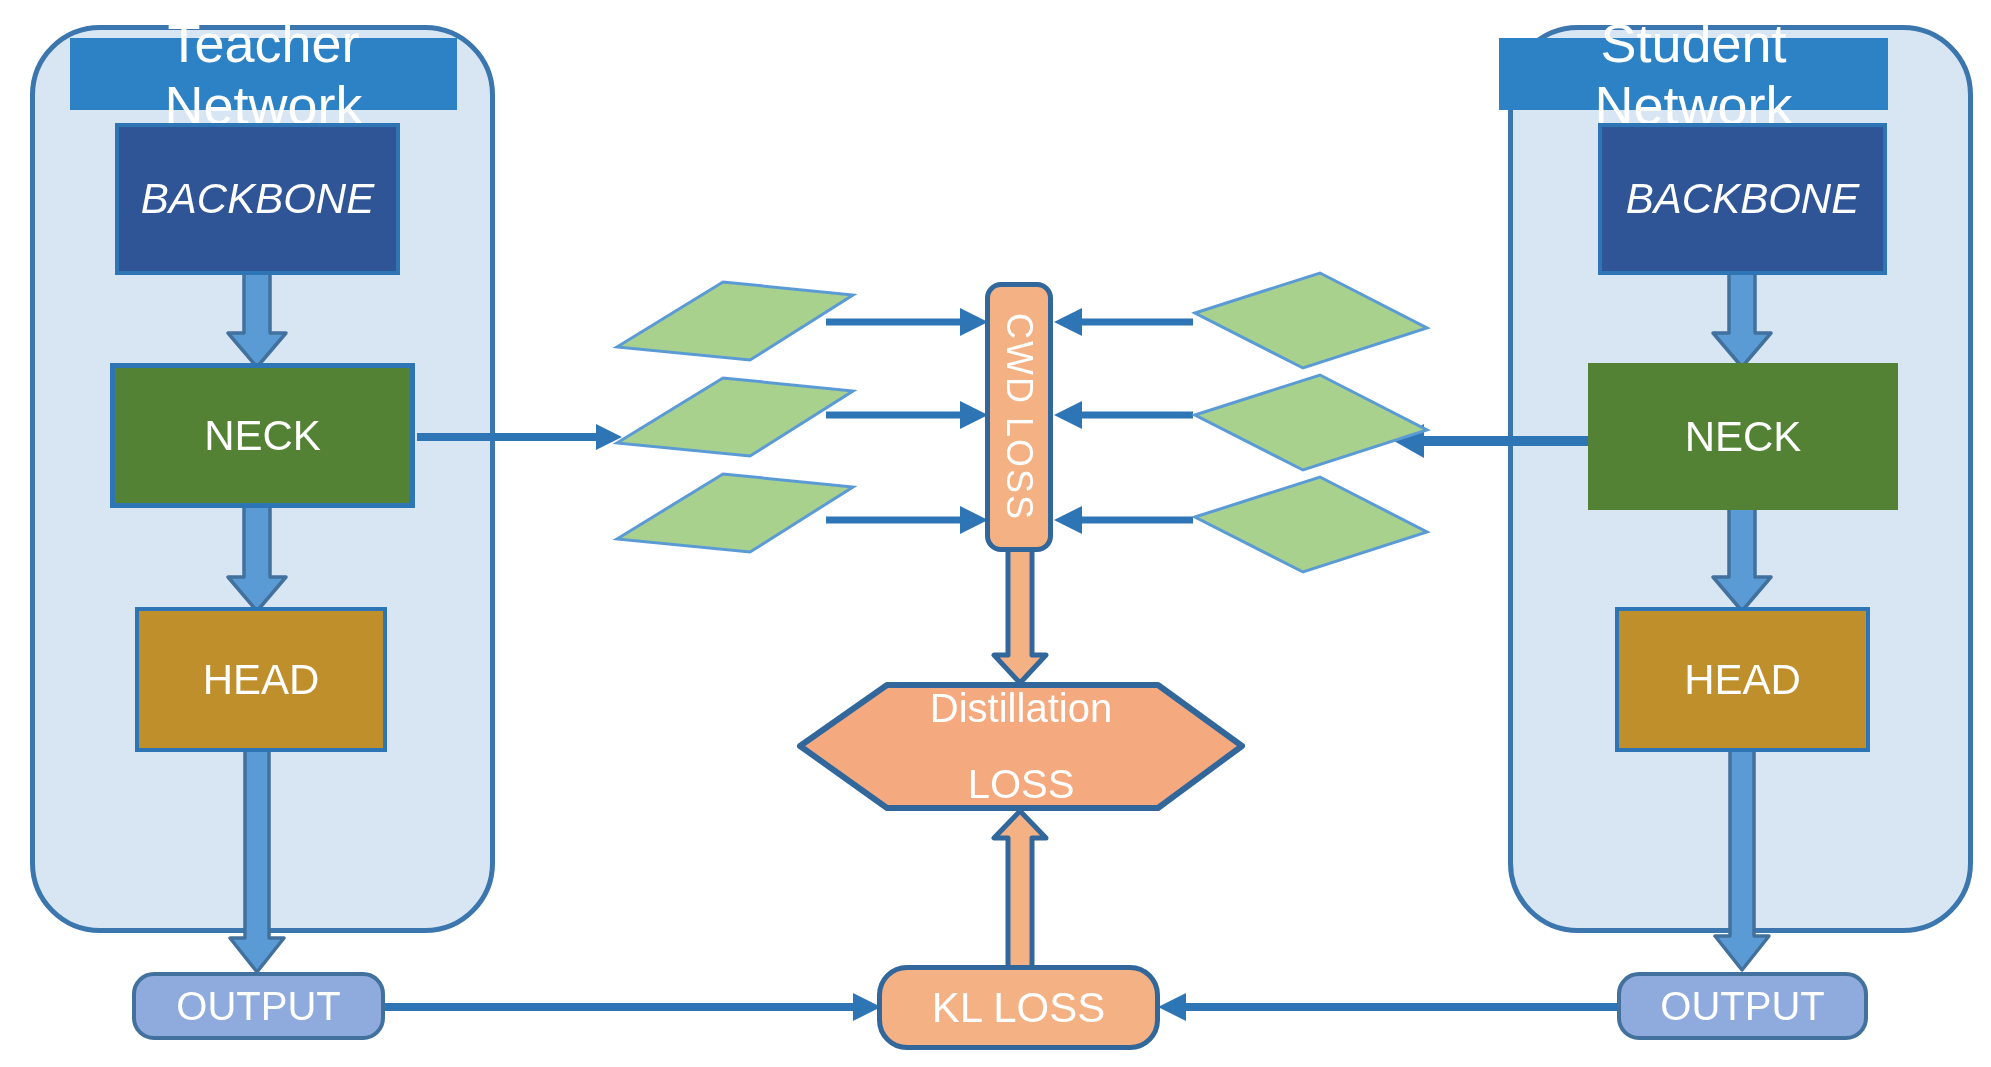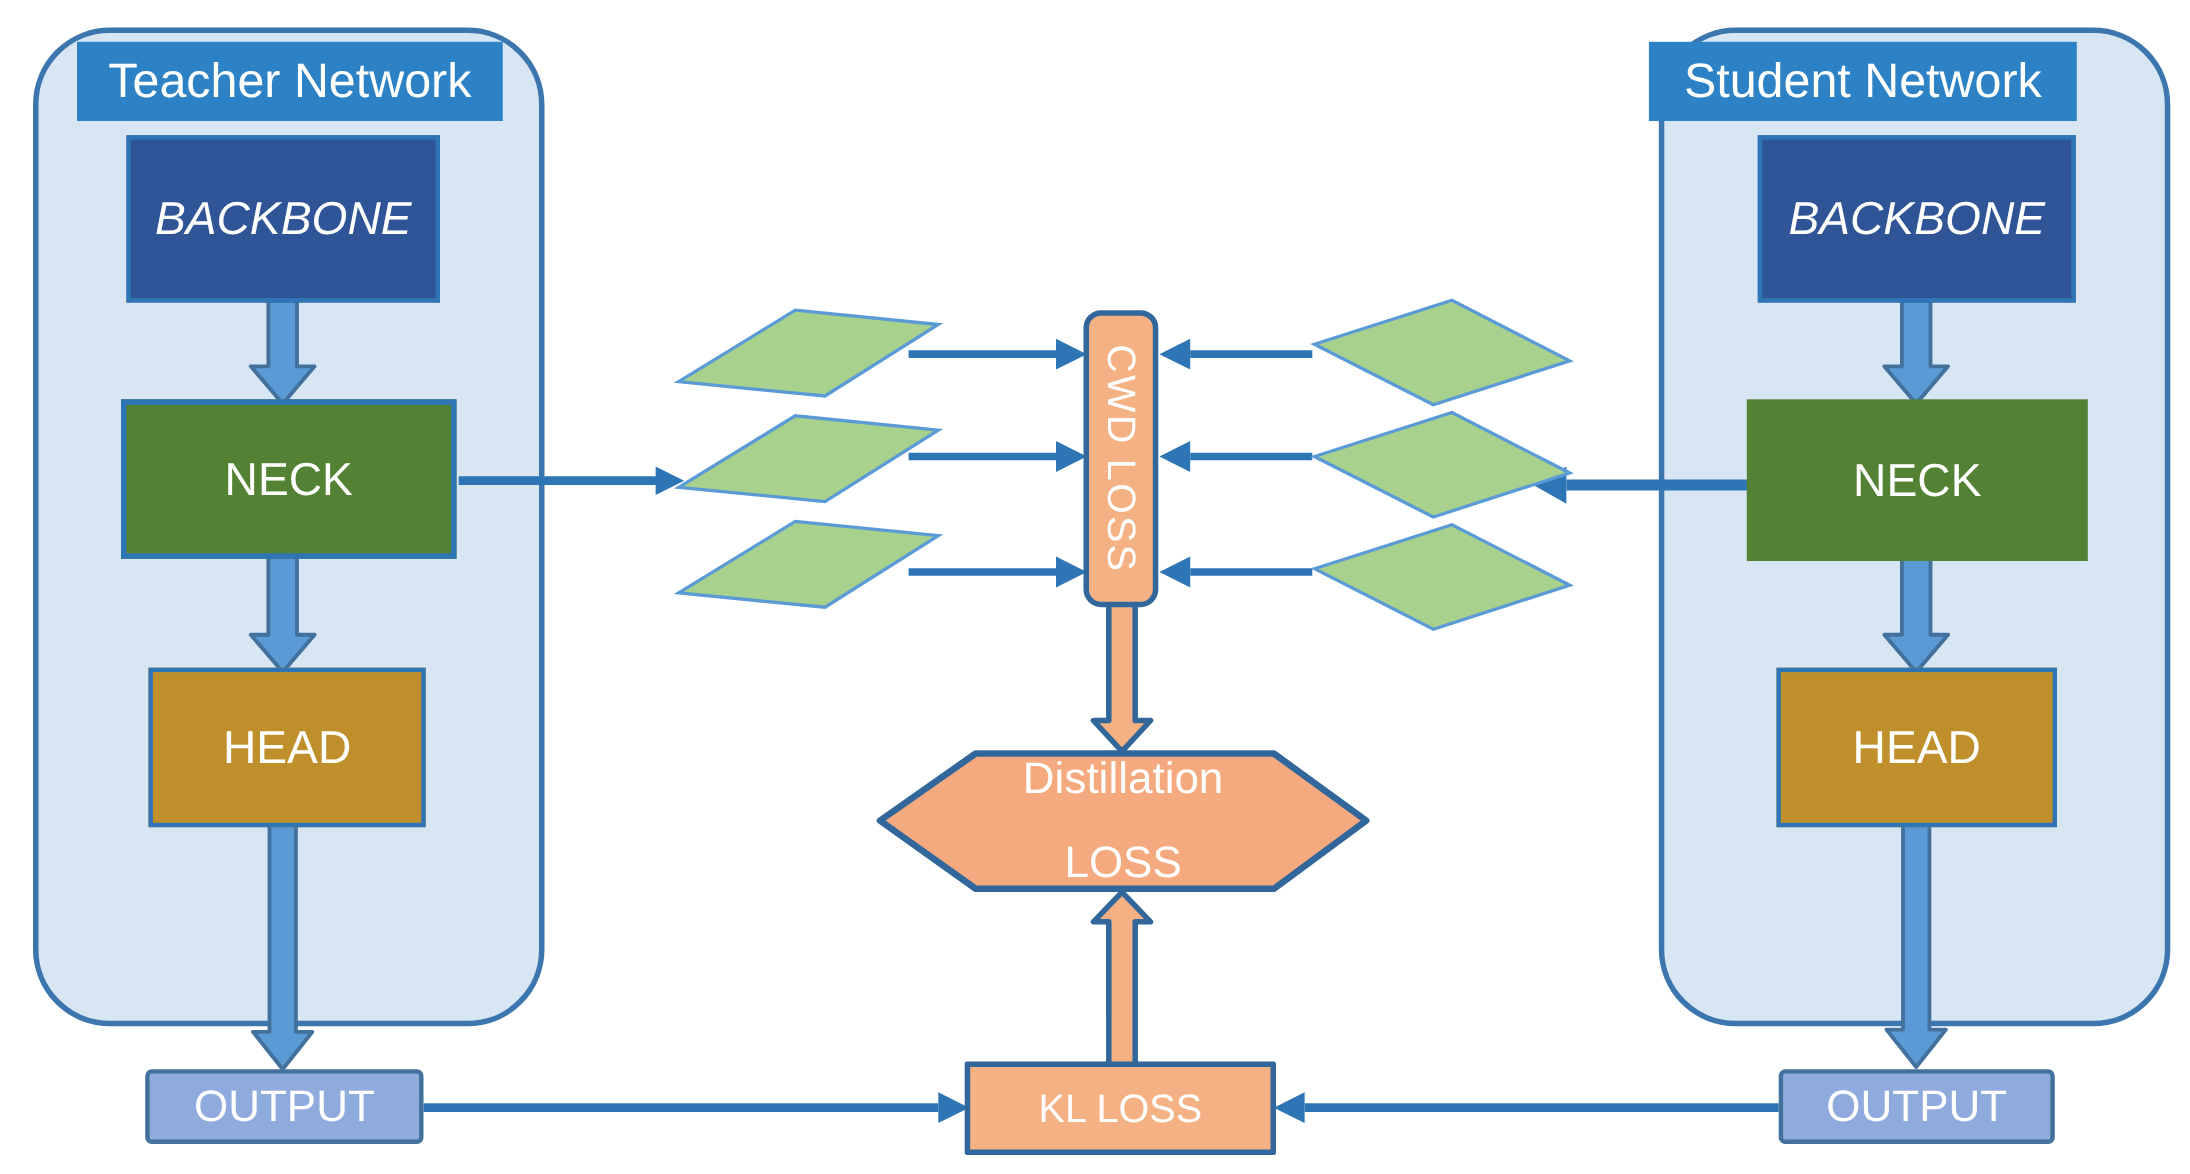--- a/index.html
+++ b/index.html
@@ -14,29 +14,29 @@
   #canvas{
     position:relative;width:1991px;height:1067px;background:#ffffff;overflow:hidden;
     font-family:"Liberation Sans","DejaVu Sans",sans-serif;
   }
   .abs{position:absolute;box-sizing:border-box;}
   .layer-container{z-index:1;}
   #connector-svg{position:absolute;left:0;top:0;width:1991px;height:1067px;z-index:2;}
   .layer-box{z-index:3;display:flex;align-items:center;justify-content:center;
     color:var(--text-color);text-align:center;}
   .net-container{background:var(--container-fill);border:5px solid var(--container-border);border-radius:70px;}
-  .net-header{background:var(--header-fill);font-size:44px;text-align:right;}
+  .net-header{background:var(--header-fill);font-size:54px;}
   .backbone-box{background:var(--backbone-fill);border:4px solid var(--box-border);font-size:42px;font-style:italic;}
   .neck-box{background:var(--neck-fill);border:5px solid var(--box-border);font-size:42px;}
   .neck-box.no-border{border:none;}
   .head-box{background:var(--head-fill);border:4px solid var(--box-border);font-size:42px;}
-  .output-box{background:var(--output-fill);border:4px solid var(--output-border);border-radius:6px;font-size:40px;}
+  .output-box{background:var(--output-fill);border:4px solid var(--output-border);border-radius:22px;font-size:40px;}
   .cwd-box{background:var(--loss-fill);border:5px solid var(--loss-border);border-radius:16px;
     font-size:36px;writing-mode:vertical-rl;text-orientation:mixed;letter-spacing:2px;}
-  .kl-box{background:var(--loss-fill);border:5px solid var(--loss-border);border-radius:2px;font-size:36px;}
+  .kl-box{background:var(--loss-fill);border:5px solid var(--loss-border);border-radius:30px;font-size:42px;}
   .hex-label{font-size:40px;line-height:1.35;z-index:4;background:transparent;flex-direction:column;}
   .thin-line{stroke:var(--arrow-blue);fill:none;}
   .thin-head{fill:var(--arrow-blue);stroke:none;}
   .pgram{fill:var(--pgram-fill);stroke:var(--pgram-border);stroke-width:3;}
   .block-blue{fill:var(--block-fill);stroke:var(--block-border);stroke-width:3.5;stroke-linejoin:round;}
   .block-orange{fill:var(--loss-fill);stroke:var(--loss-border);stroke-width:5;stroke-linejoin:round;}
   .hexagon{fill:var(--hex-fill);stroke:var(--loss-border);stroke-width:6;stroke-linejoin:round;}
 </style>
 </head>
 <body>

